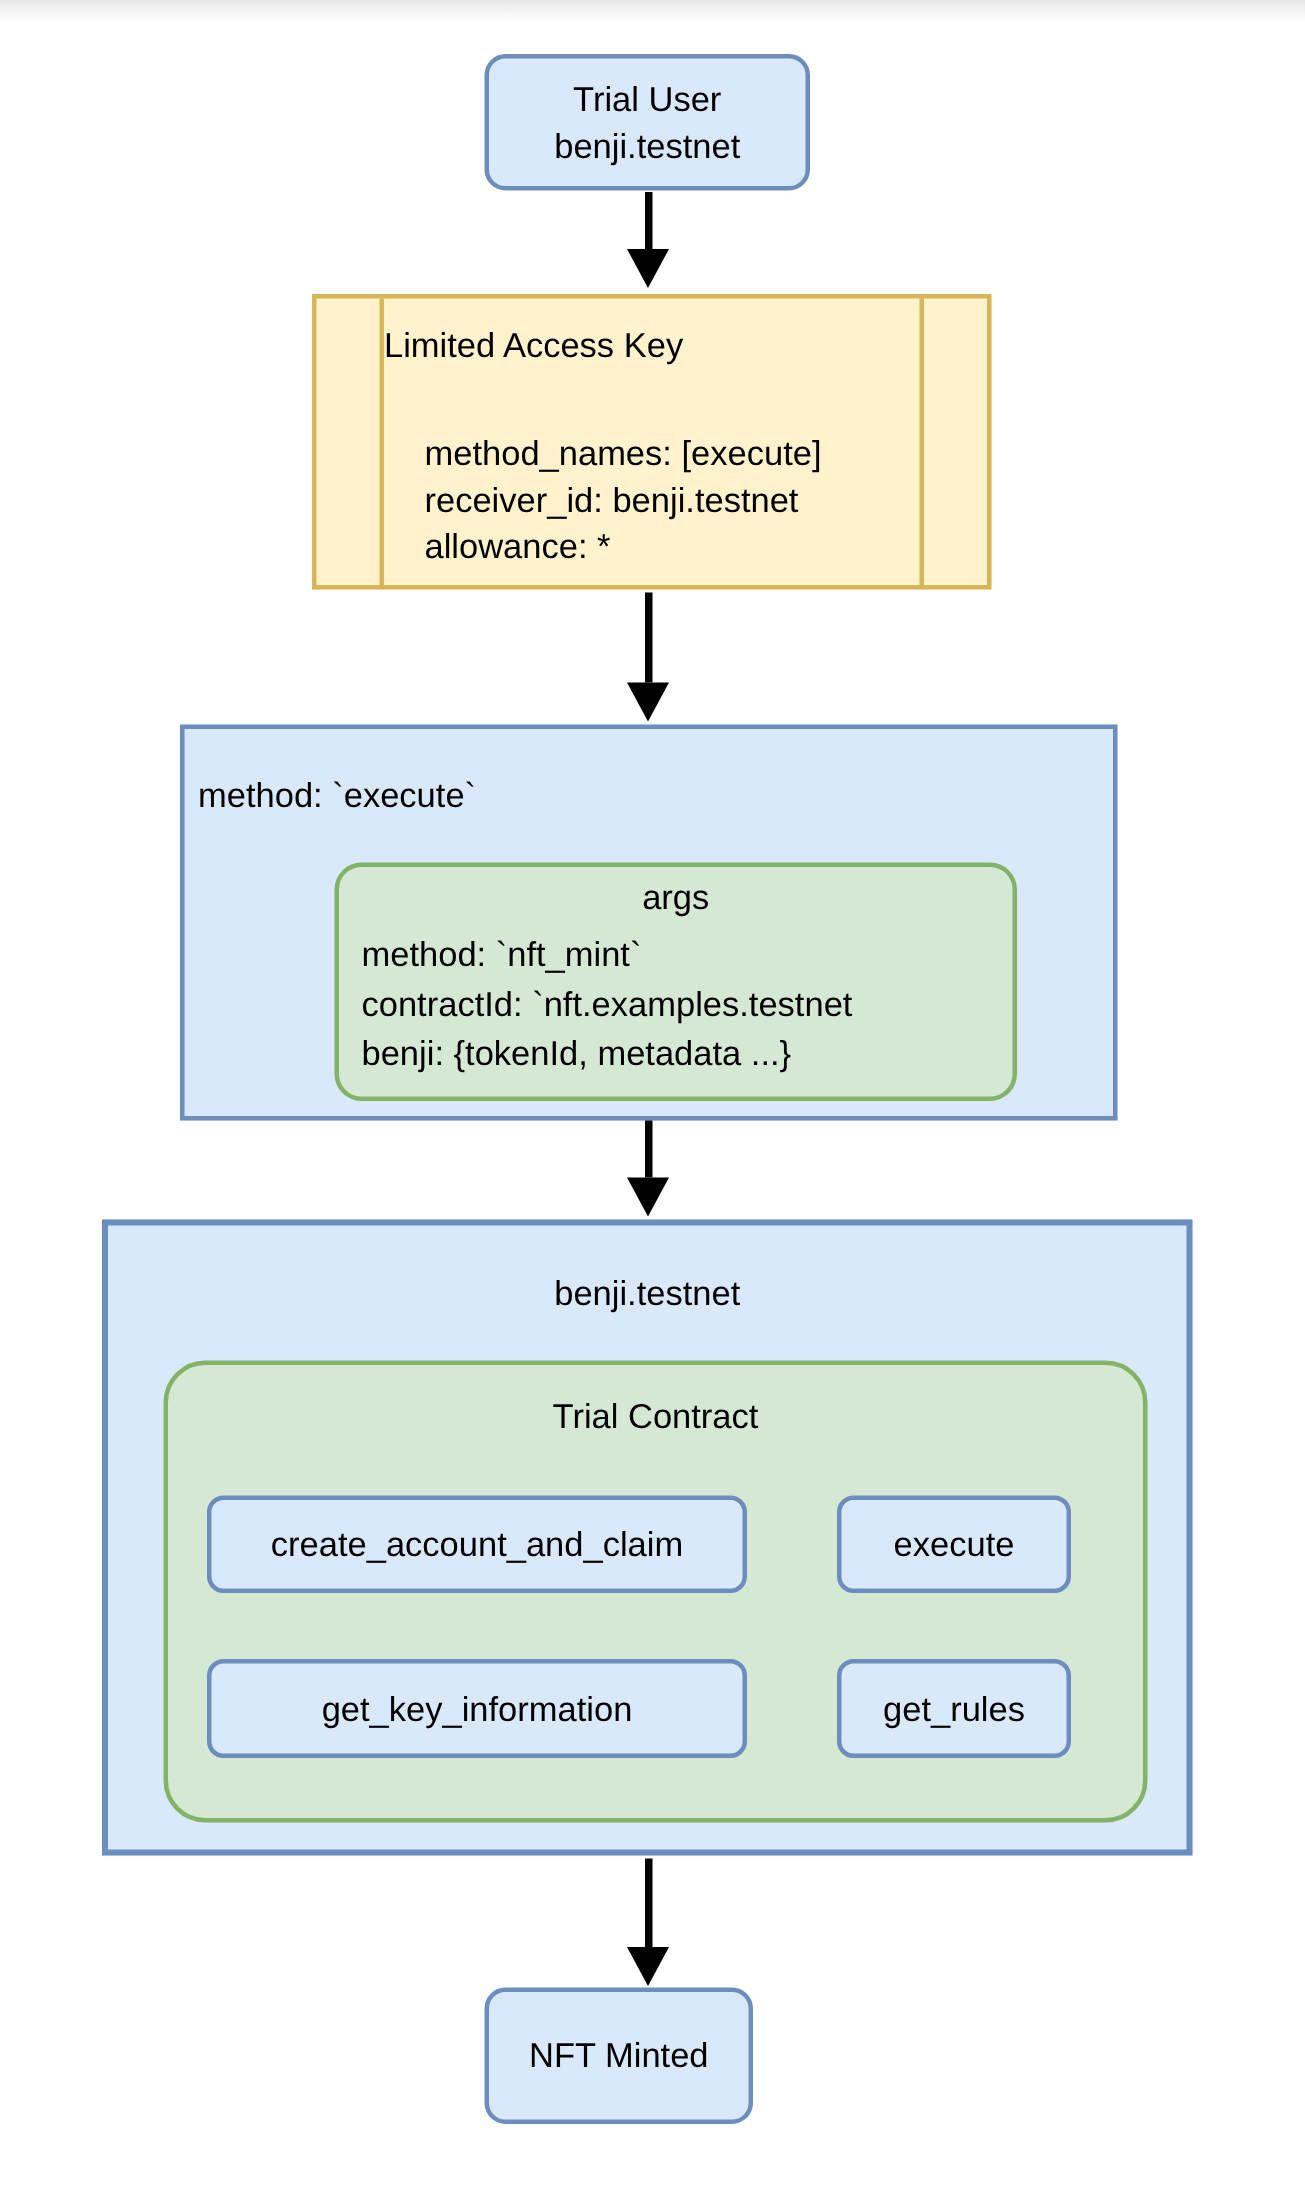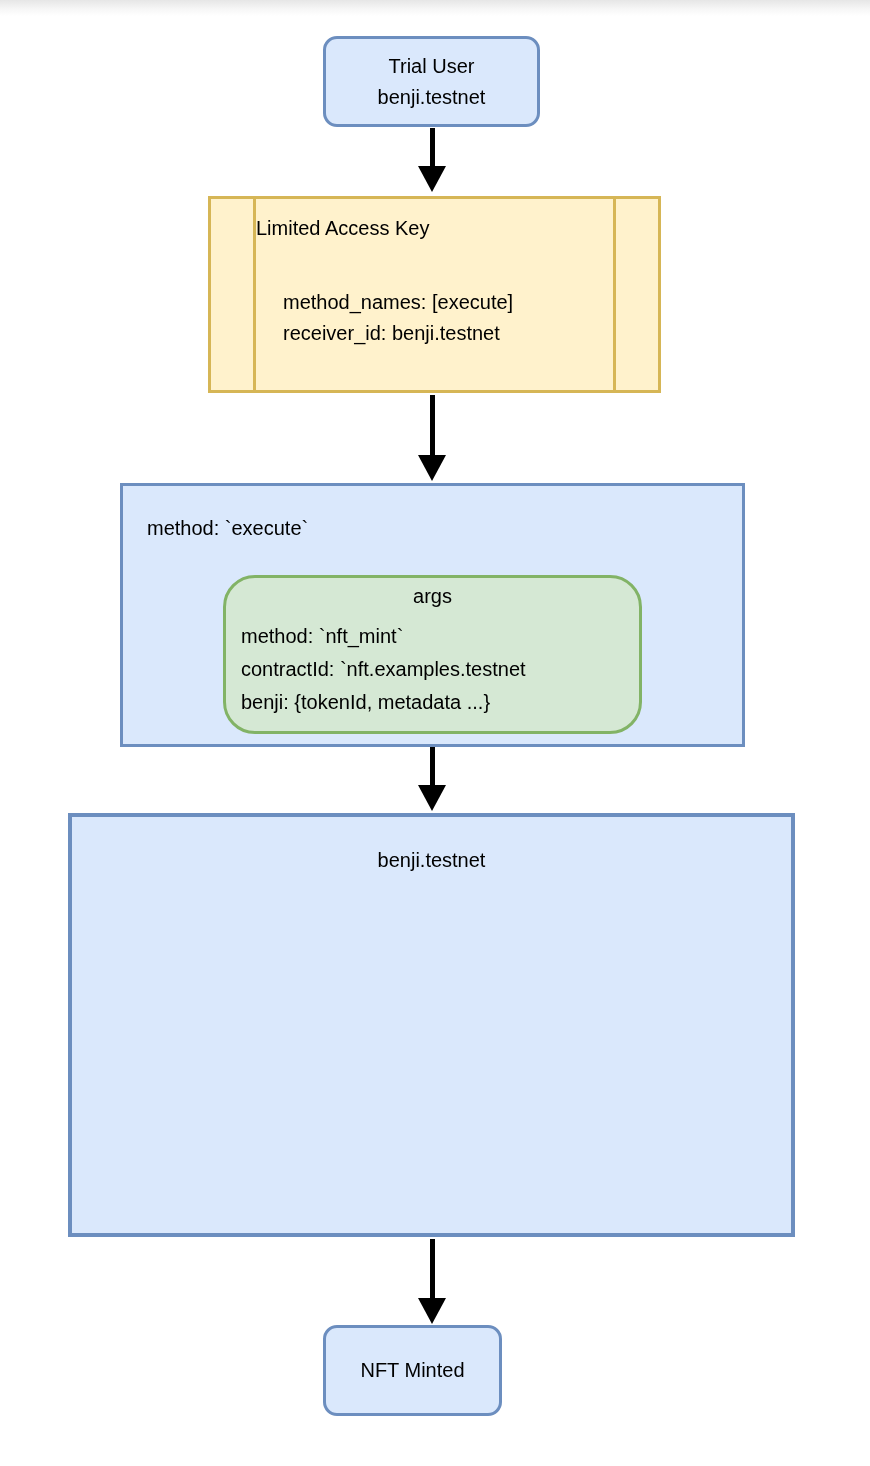--- a/index.html
+++ b/index.html
@@ -1,18 +1,18 @@
 <!DOCTYPE html>
 <html style="--blue-fill: #dae8fc; --blue-border: #6c8ebf; --yellow-fill: #fff2cc; --yellow-border: #d6b656; --green-fill: #d5e8d4; --green-border: #82b366; --arrow: #000000;"><head>
 <meta charset="utf-8">
 <style>
   html,body { margin:0; padding:0; background:#ffffff; }
   .canvas {
     position:relative; width:870px; height:1466px; background:#ffffff;
-    font-family:"Liberation Sans", sans-serif; color:#000000; font-size:20px;
+    font-family:"Liberation Sans", sans-serif; color:#000000; font-size:23px;
     overflow:hidden;
   }
   .top-shade {
     position:absolute; top:0; left:0; right:0; height:16px;
     background:linear-gradient(180deg,#e6e6e6 0%,#f6f6f6 55%,#ffffff 100%);
   }
   .node { position:absolute; box-sizing:border-box; }
   .blue   { background:var(--blue-fill);   border:3px solid var(--blue-border); }
   .yellow { background:var(--yellow-fill); border:3px solid var(--yellow-border); }
   .green  { background:var(--green-fill);  border:3px solid var(--green-border); }
@@ -32,23 +32,23 @@
   }
 
   
   .proc-bar { position:absolute; top:0; bottom:0; width:3px; background:var(--yellow-border); }
   .proc-bar.left  { left:42px; }
   .proc-bar.right { right:42px; }
   .ak-title  { position:absolute; top:18px; left:45px; right:45px; text-align:left; }
   .ak-fields { position:absolute; left:72px; top:88px; line-height:31px; }
 
   
-  .method-label   { position:absolute; left:24px;  top:31px; }
+  .method-label   { position:absolute; left:9px;  top:31px; }
   .contract-label { position:absolute; right:16px; top:31px; }
-  .args-box { position:absolute; left:100px; top:89px; width:413px; height:153px; border-radius:32px; }
+  .args-box { position:absolute; left:100px; top:89px; width:413px; height:153px; border-radius:18px;padding-left:36px; }
   .args-title  { position:absolute; top:7px; left:0; right:0; text-align:center; }
   .args-fields { position:absolute; left:15px; top:42px; line-height:33px; }
 
   
   .account-title { position:absolute; top:32px; left:0; right:0; text-align:center; }
   .contract-box  { position:absolute; left:37px; top:90px; width:650px; height:302px; border-radius:28px; }
   .contract-title{ position:absolute; top:21px; left:0; right:0; text-align:center; }
   .method-btn {
     position:absolute; background:var(--blue-fill); border:3px solid var(--blue-border);
     border-radius:11px; display:flex; align-items:center; justify-content:center;
@@ -71,20 +71,21 @@
     <div class="arrow-head"></div>
   </div>
 
   <div class="node yellow" style="left:208px; top:196px; width:453px; height:197px;">
     <div class="proc-bar left"></div>
     <div class="proc-bar right"></div>
     <div class="ak-title">Limited Access Key</div>
     <div class="ak-fields">
       <div>method_names: [execute]</div>
       <div>receiver_id: benji.testnet</div>
+      <div>allowance: *</div>
     </div>
   </div>
 
   <div class="arrow" style="left:418px; top:395px; height:86px;">
     <div class="arrow-line"></div>
     <div class="arrow-head"></div>
   </div>
 
   <div class="node blue" style="left:120px; top:483px; width:625px; height:264px;">
     <div class="method-label">method: `execute`</div>
@@ -99,20 +100,36 @@
   </div>
 
   <div class="arrow" style="left:418px; top:747px; height:64px;">
     <div class="arrow-line"></div>
     <div class="arrow-head"></div>
   </div>
 
   <div class="node blue" style="left:68px; top:813px; width:727px; height:424px; border-width:4px;">
     <div class="account-title">benji.testnet</div>
 
+    <div class="contract-box green">
+      <div class="contract-title">Trial Contract</div>
+
+      <div class="method-btn" style="left:26px; top:87px; width:360px; height:65px;">
+        <span>create_account_and_claim</span>
+      </div>
+      <div class="method-btn" style="left:446px; top:87px; width:156px; height:65px;">
+        <span>execute</span>
+      </div>
+      <div class="method-btn" style="left:26px; top:196px; width:360px; height:66px;">
+        <span>get_key_information</span>
+      </div>
+      <div class="method-btn" style="left:446px; top:196px; width:156px; height:66px;">
+        <span>get_rules</span>
+      </div>
+    </div>
   </div>
 
   <div class="arrow" style="left:418px; top:1239px; height:85px;">
     <div class="arrow-line"></div>
     <div class="arrow-head"></div>
   </div>
 
   <div class="node blue terminal" style="left:323px; top:1325px; width:179px; height:91px;">
     <div>NFT Minted</div>
   </div>

